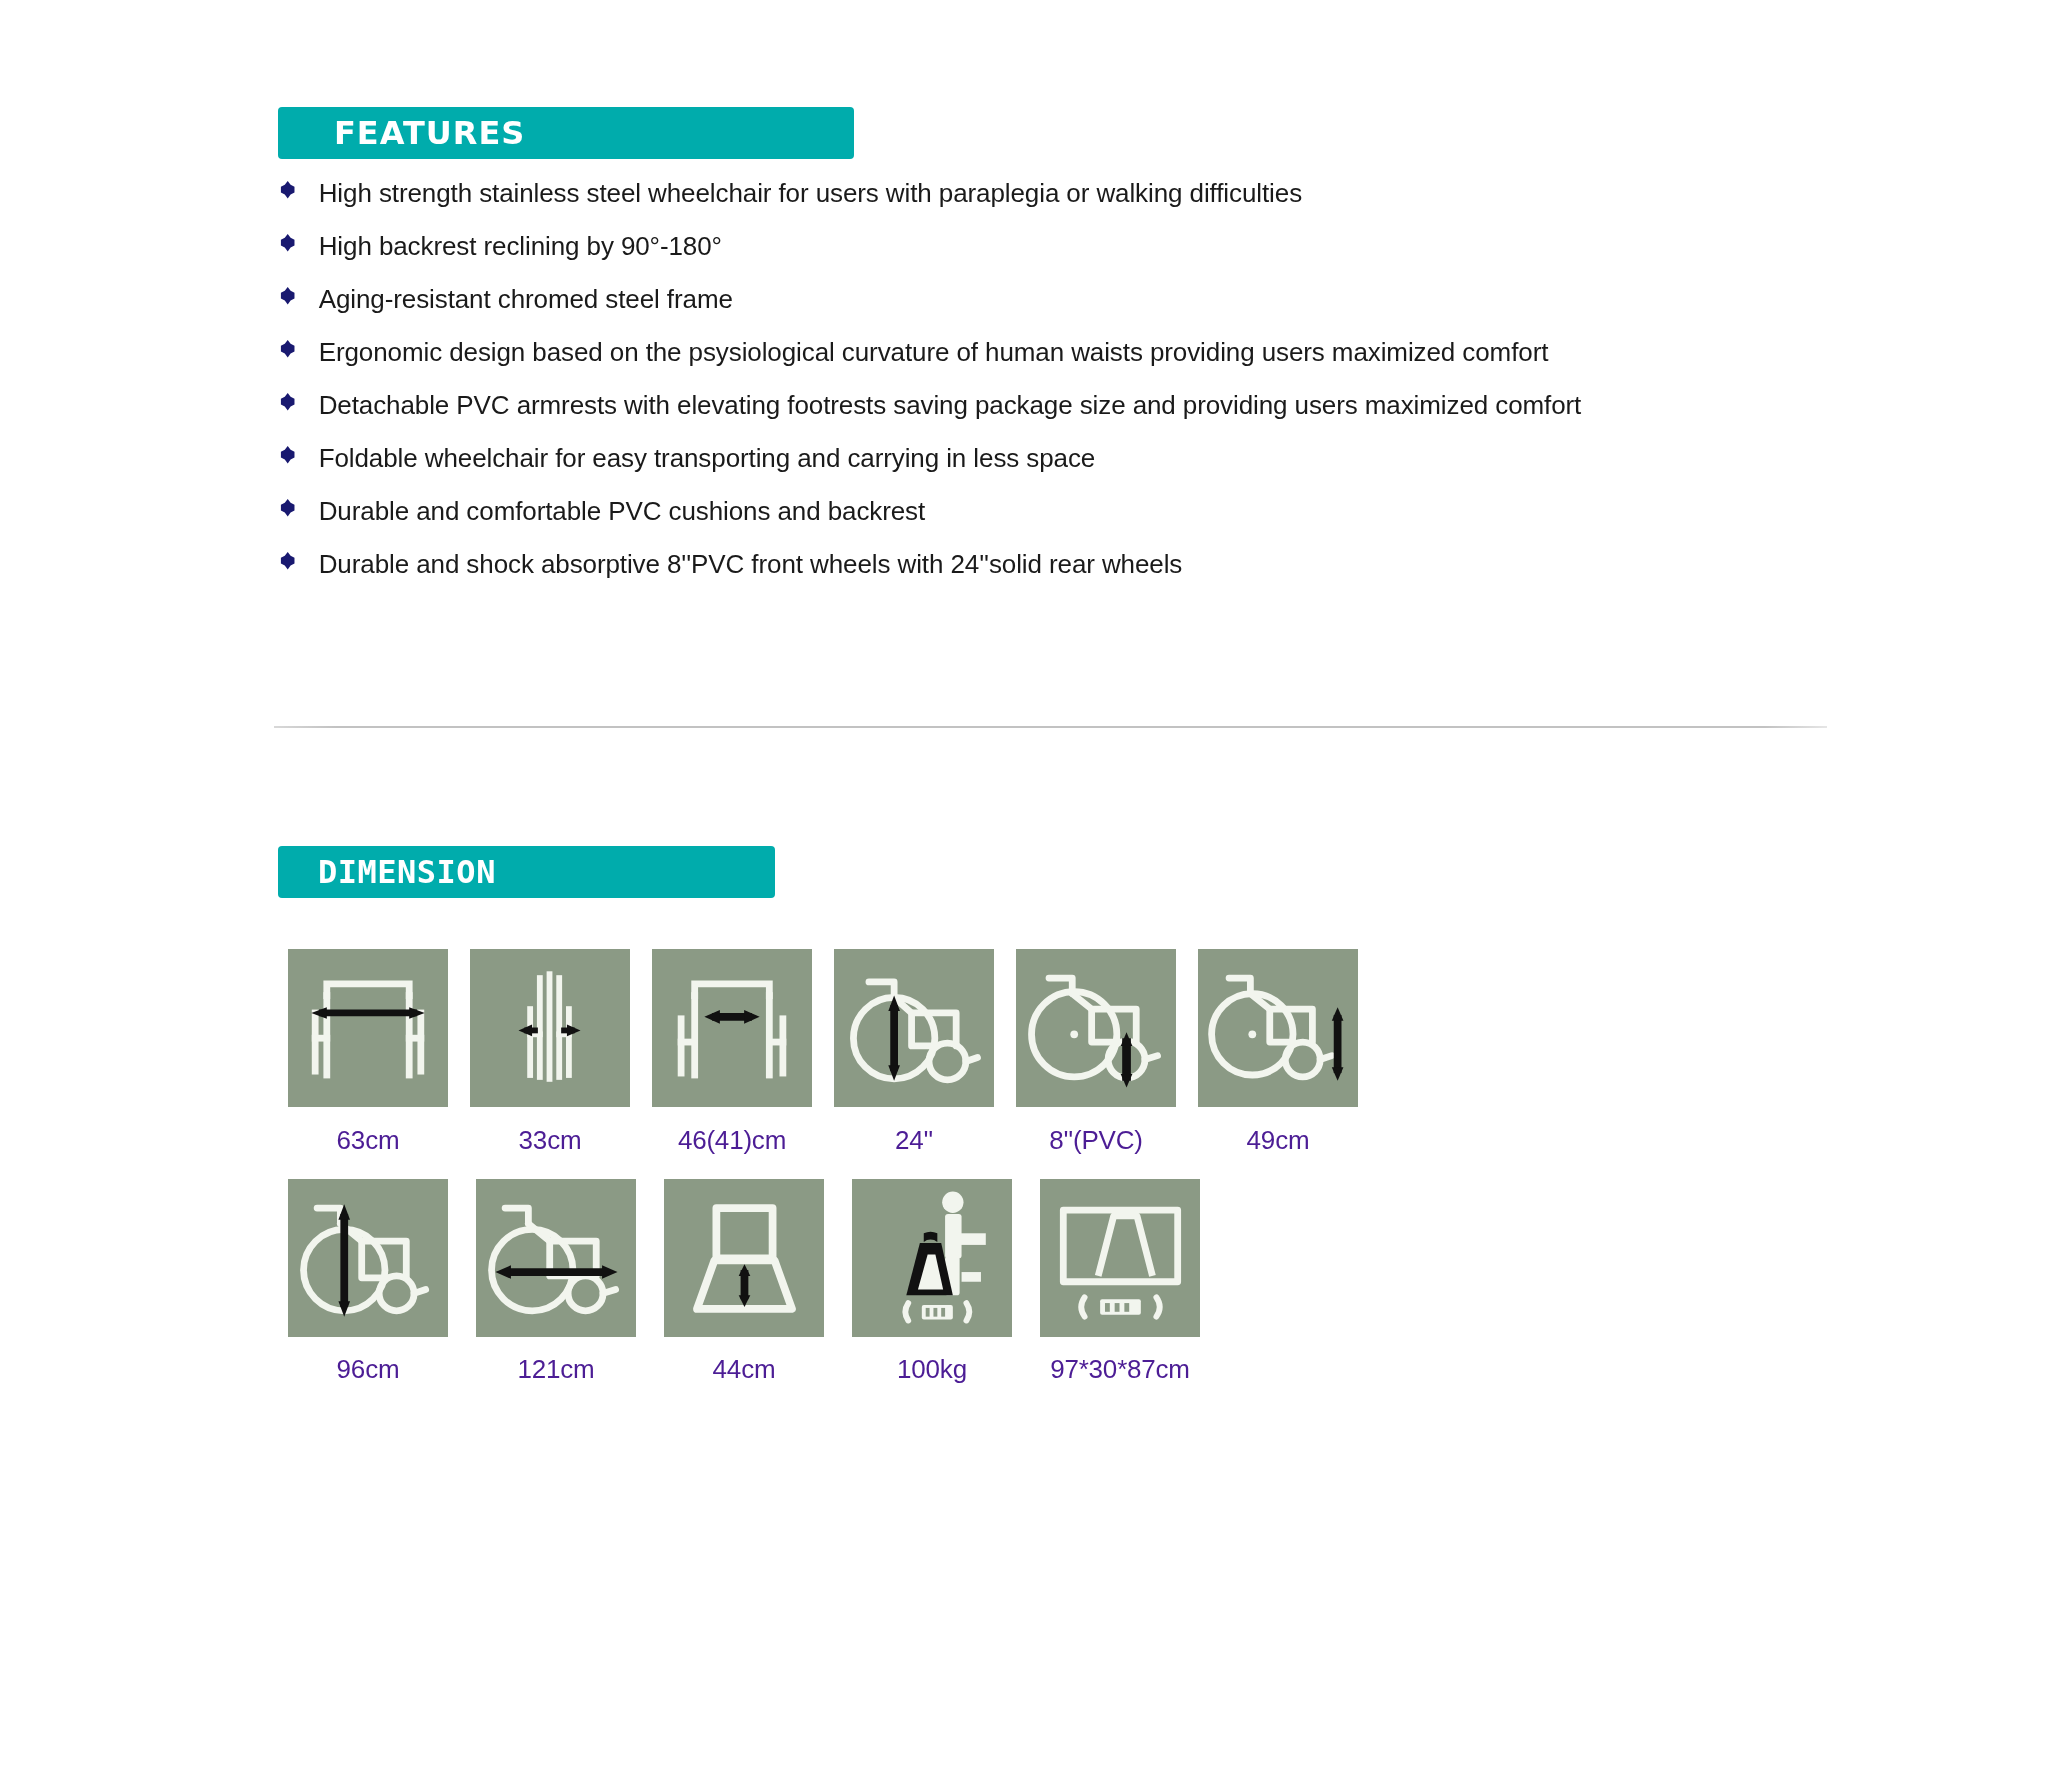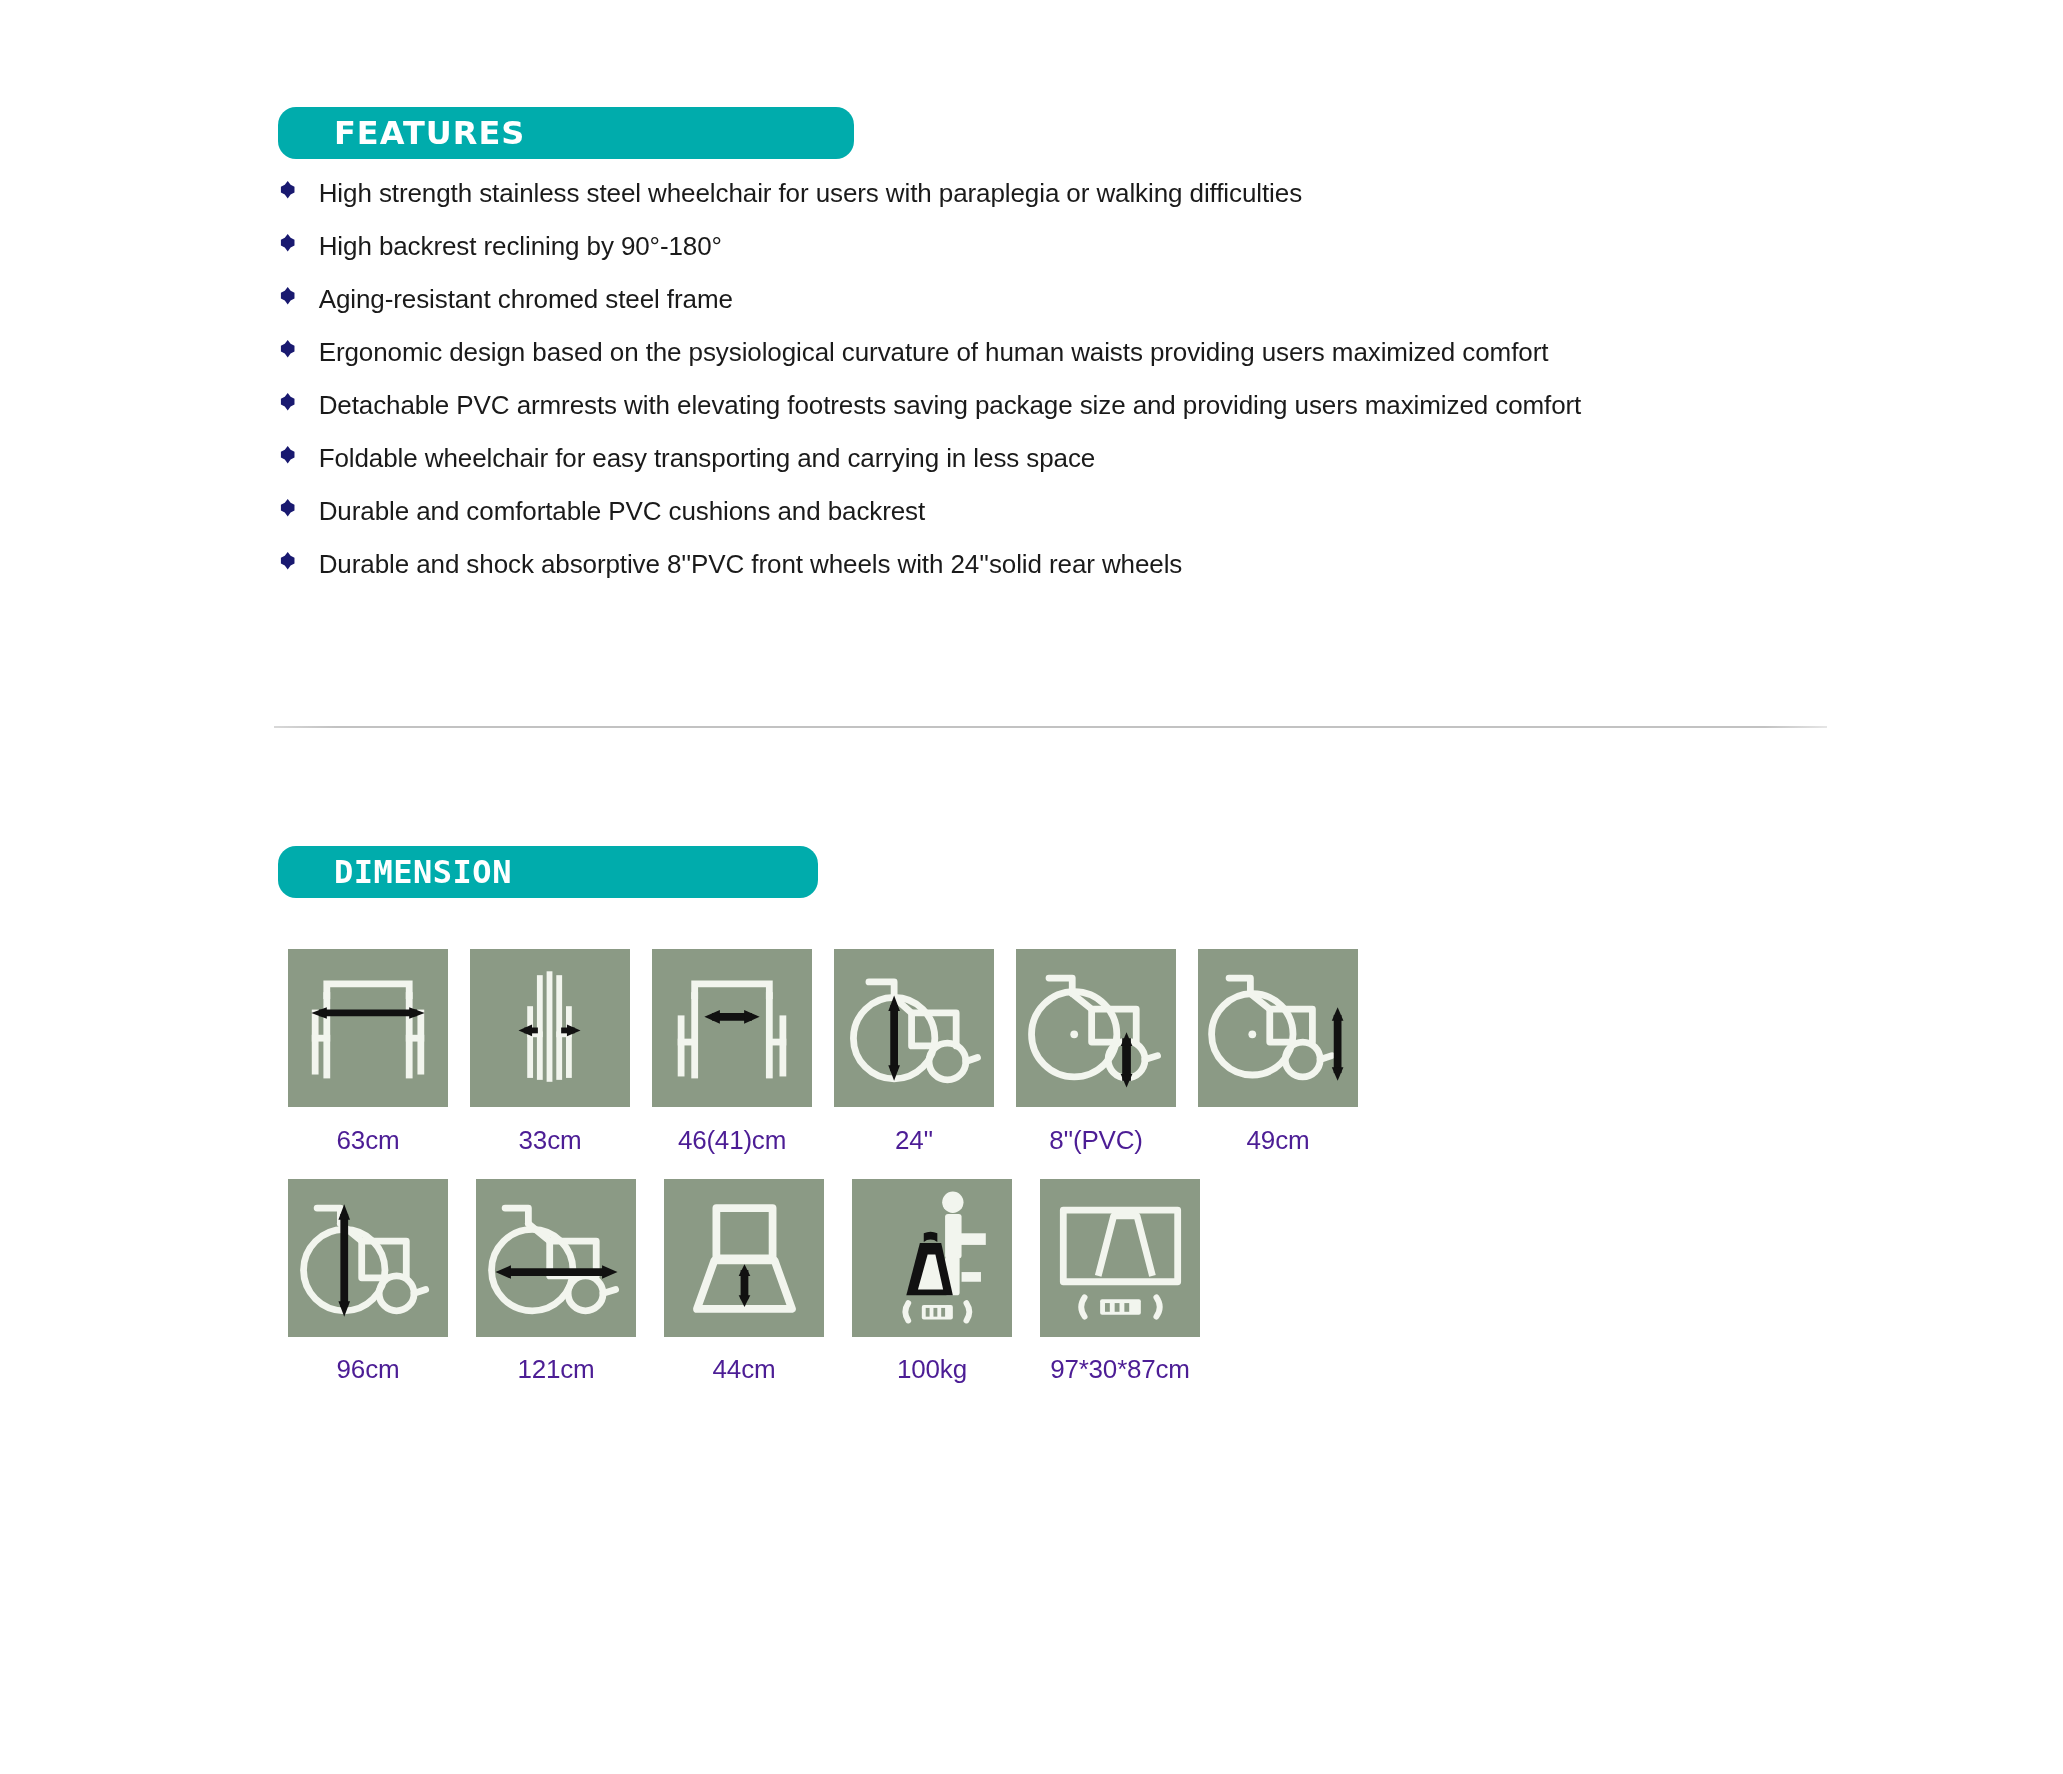--- a/index.html
+++ b/index.html
@@ -12,21 +12,21 @@
     height: 1775px;
     position: relative;
     font-family: "Liberation Sans", sans-serif;
     overflow: hidden;
   }
 
   
   .section-header {
     position: absolute;
     background: #00ACAC;
-    border-radius: 18px;
+    border-radius: 4px;
     display: flex;
     align-items: center;
     box-sizing: border-box;
   }
   .section-header .section-title {
     color: #ffffff;
     font-weight: bold;
     letter-spacing: 1.2px;
     white-space: nowrap;
   }
@@ -40,23 +40,23 @@
   }
   #features-header .section-title {
     font-family: "DejaVu Sans", sans-serif;
     font-size: 32px;
     letter-spacing: 1px;
   }
 
   #dimension-header {
     left: 278px;
     top: 846px;
-    width: 540px;
+    width: 497px;
     height: 52px;
-    padding-left: 56px;
+    padding-left: 40px;
   }
   #dimension-header .section-title {
     font-family: "DejaVu Sans Mono", monospace;
     font-size: 32px;
     letter-spacing: 0.5px;
   }
 
   
   #features-list {
     position: absolute;

